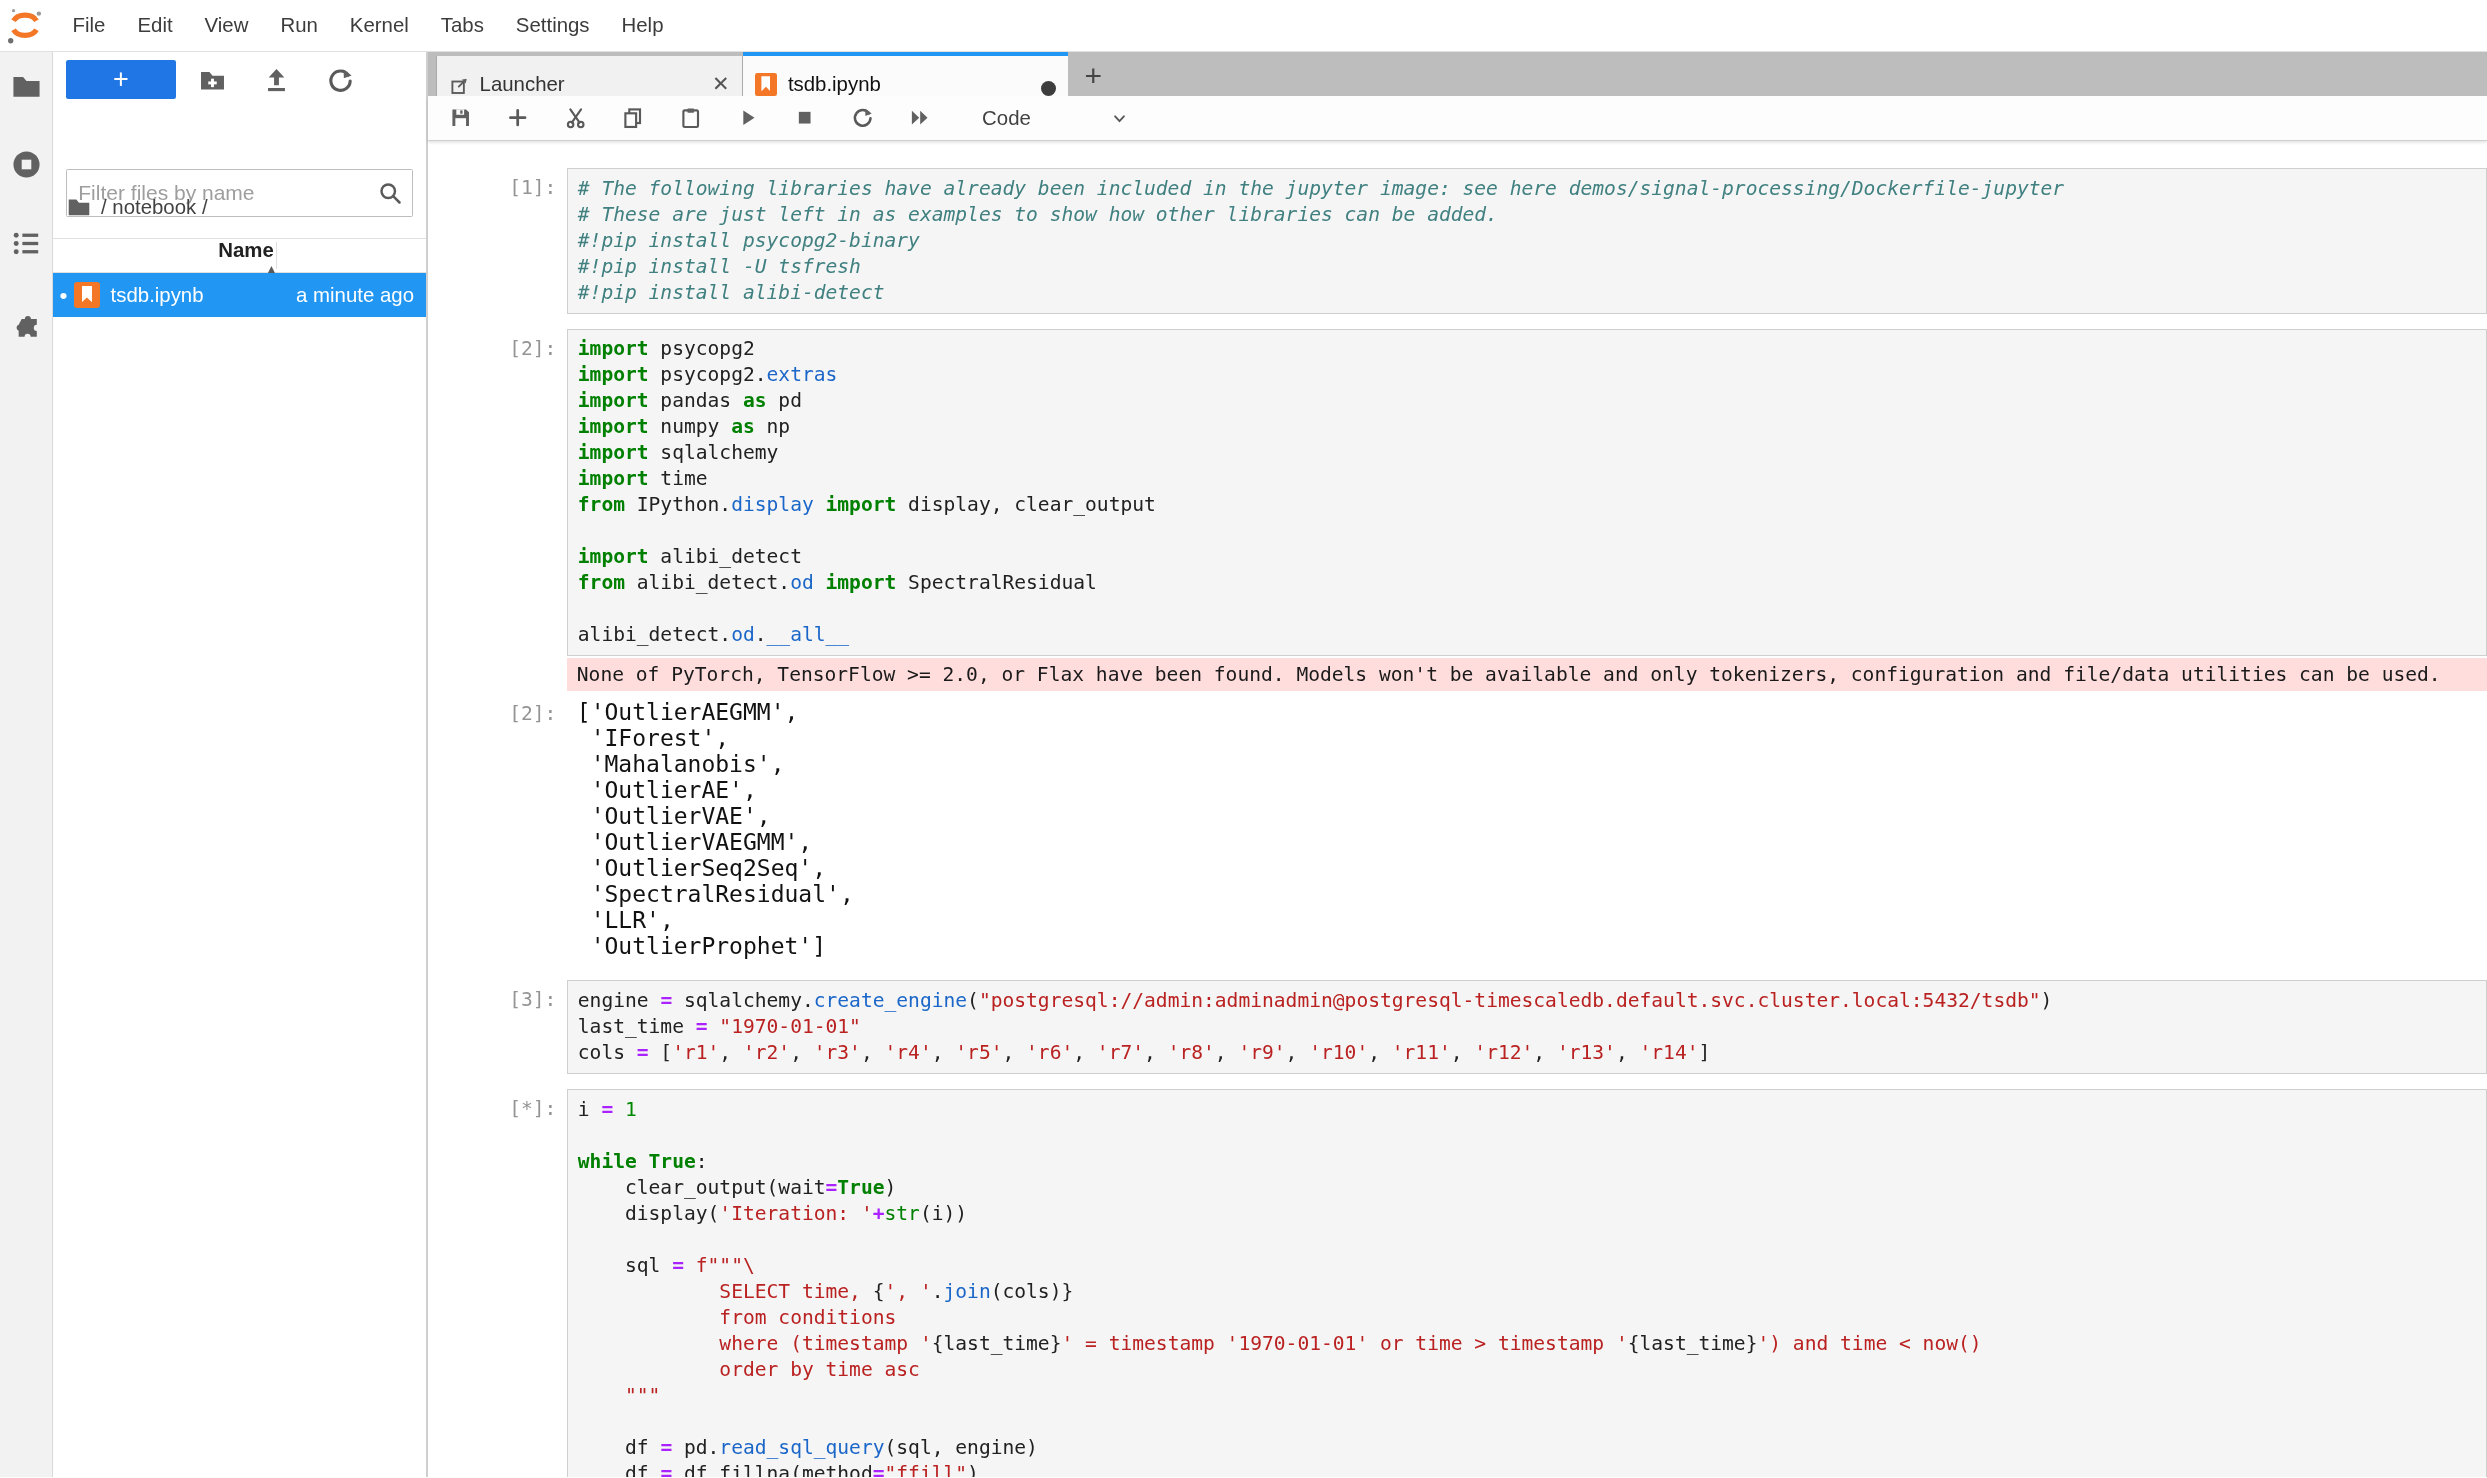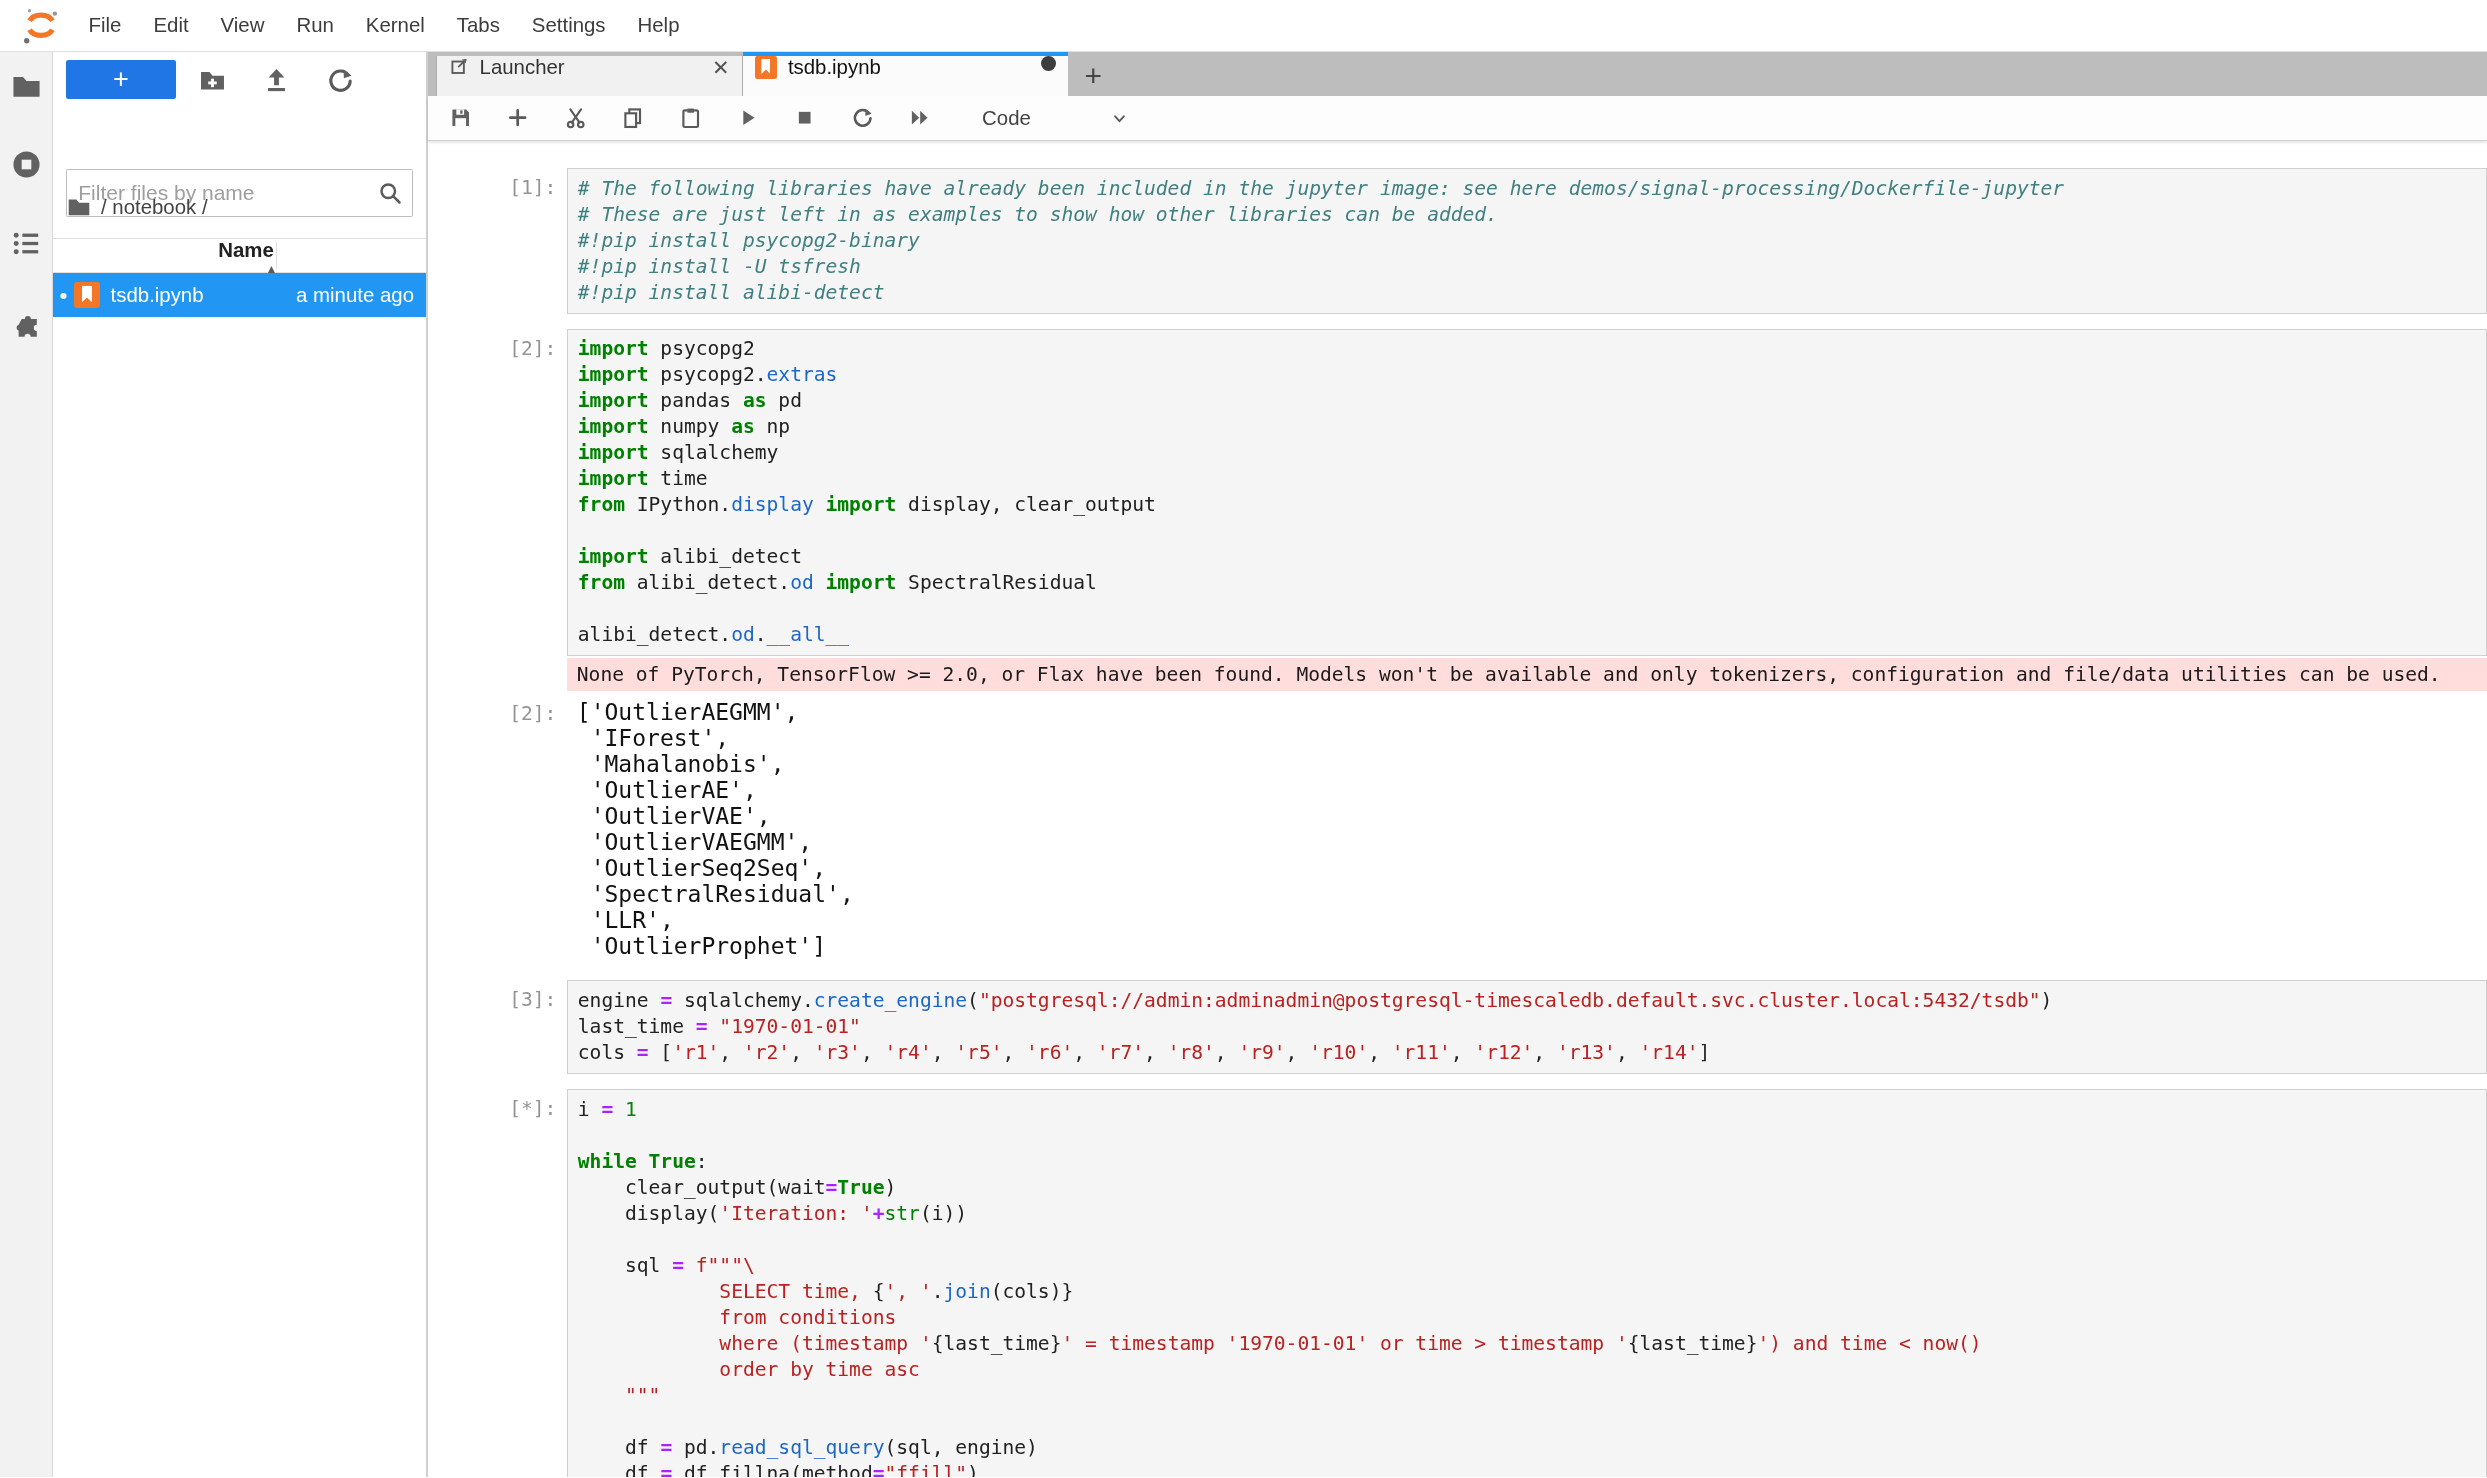--- a/index.html
+++ b/index.html
@@ -2,21 +2,21 @@
 <html style="font-size:12px"><head>
 <meta charset="utf-8">
 <style>
   * { margin:0; padding:0; box-sizing:border-box; }
   html,body { width:2487px; height:1478px; overflow:hidden; background:#fff;
               font-family:"Liberation Sans", sans-serif; }
   #root { position:relative; width:2487px; height:1478px; }
 
   
   #menubar { height:52px; background:#fff; border-bottom:0.8px solid #e1e1e1;
-             display:flex; align-items:center; padding-left:20px; }
+             display:flex; align-items:center; padding-left:4px; }
   #logo { width:42px; height:42px; margin-right:10.6px; }
   .menu-item { padding:0 16px; font-size:20.4px; color:#3c3c3c; height:52px;
                display:flex; align-items:center; cursor:default; }
 
   #main-row { display:flex; height:1425px; }
 
   
   #side-strip { width:53px; background:#f2f2f2; border-right:0.8px solid #d9d9d9;
                 position:relative; flex:0 0 53px; }
   .strip-icon { position:absolute; left:9.8px; width:33px; height:33px; }
@@ -52,21 +52,21 @@
   .nb-file-icon { width:26px; height:26px; background:#f37726; border-radius:3px;
                   position:relative; flex:0 0 26px; }
   .nb-file-icon::after { content:""; position:absolute; left:7.6px; top:3.8px; width:10.6px; height:16.6px;
                          background:#fff; clip-path:polygon(0 0,100% 0,100% 100%,50% 70%,0 100%); }
   .fb-row .fname { margin-left:10.6px; }
   .fb-row .fmod { margin-left:auto; padding-right:12px; }
 
   
   #dock { flex:1; display:flex; flex-direction:column; min-width:0; }
   #tabbar { height:44px; background:#bdbdbd; display:flex; align-items:flex-end; padding-left:7.6px; }
-  .tab { display:flex; align-items:flex-start; padding:0 12px; font-size:20.4px; color:#333; }
+  .tab { display:flex; align-items:flex-end; padding:0 12px; font-size:20.4px; color:#333; }
   .tab.inactive { height:40px; width:307px; background:#f1f1f1;
                   border-left:0.8px solid #ababab; border-right:0.8px solid #ababab; }
   .tab.active { height:44px; width:325px; background:#fbfbfb; border-top:4.5px solid #2196f3; color:#111; }
   .tab .tab-label { margin-left:10.6px; white-space:nowrap; }
   .tab .close-x { margin-left:auto; font-size:21px; color:#555; }
   .dirty-dot { margin-left:auto; width:15px; height:15px; border-radius:50%; background:#3d3d3d; }
   .tab-nb-icon { width:22.7px; height:22.7px; background:#f37726; border-radius:2.3px; position:relative; flex:0 0 22.7px; }
   .tab-nb-icon::after { content:""; position:absolute; left:6.8px; top:3px; width:9px; height:15px;
                         background:#fff; clip-path:polygon(0 0,100% 0,100% 100%,50% 70%,0 100%); }
   #add-tab { width:36px; height:40px; display:flex; align-items:center; justify-content:center;

